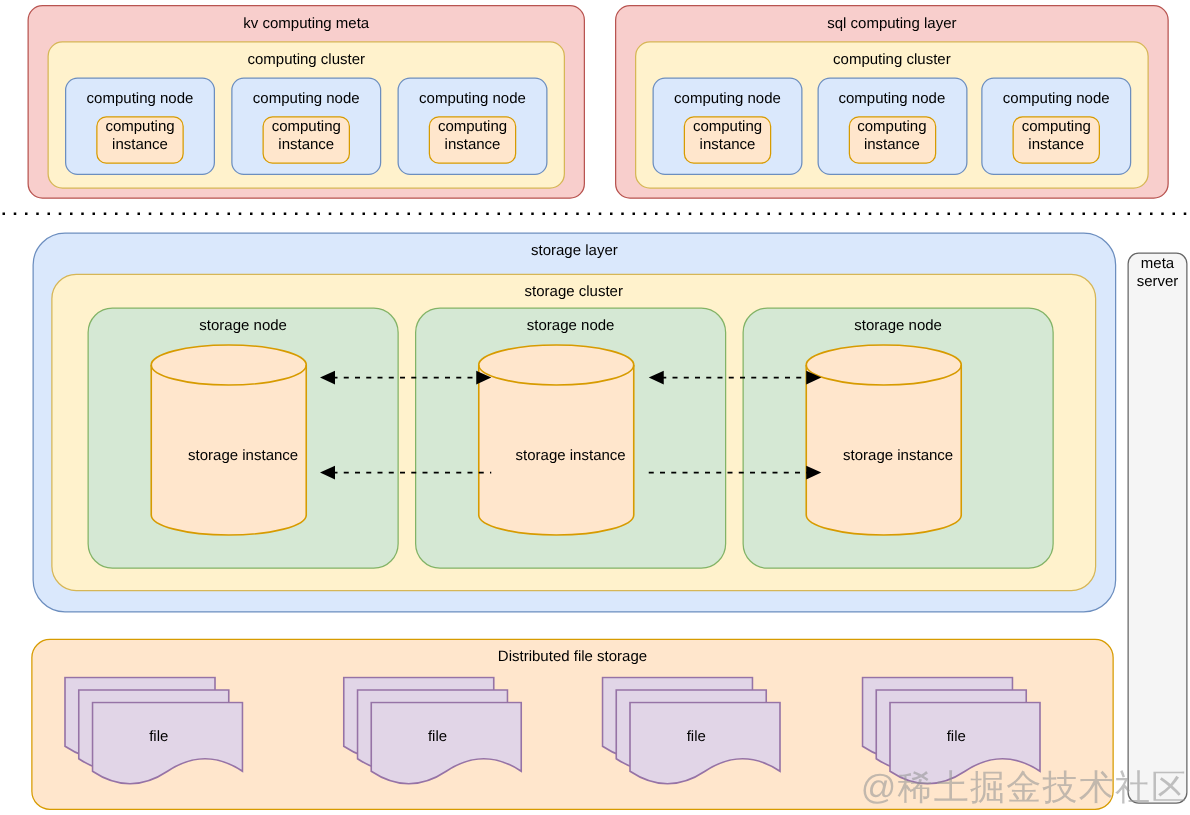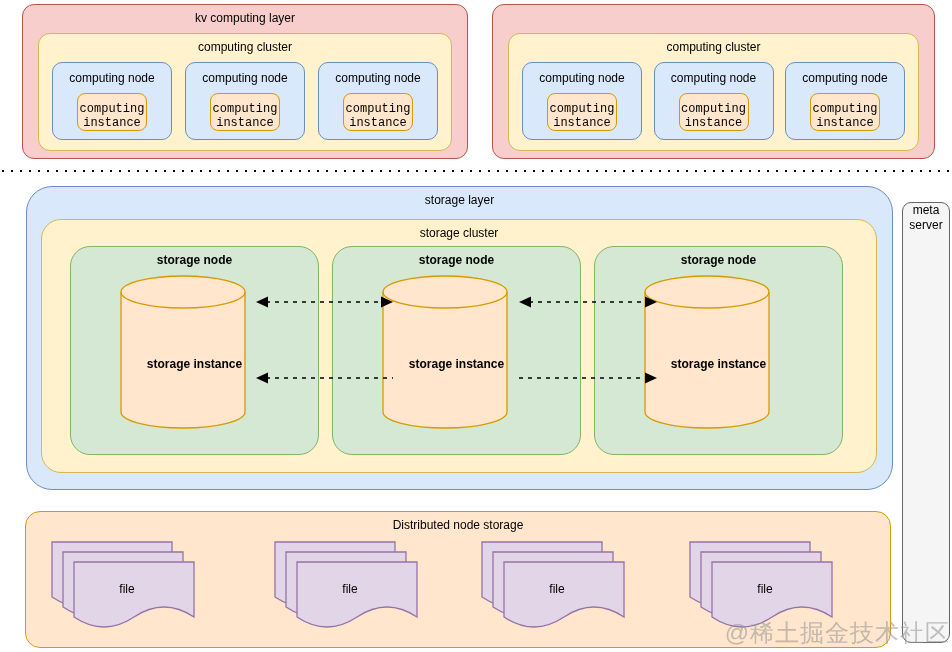--- a/index.html
+++ b/index.html
@@ -14,44 +14,44 @@
   .yellow{background:var(--yellow-fill,#fff2cc);border-color:var(--yellow-stroke,#d6b656);}
   .blue{background:var(--blue-fill,#dae8fc);border-color:var(--blue-stroke,#6c8ebf);}
   .orangebx{background:var(--orange-fill,#ffe6cc);border-color:var(--orange-stroke,#d79b00);}
   .green{background:var(--green-fill,#d5e8d4);border-color:var(--green-stroke,#82b366);}
   .gray{background:var(--gray-fill,#f5f5f5);border-color:var(--gray-stroke,#666666);}
   .t{text-align:center;padding-top:6px;line-height:14px;}
   .cluster{position:absolute;left:15px;right:15px;top:28px;bottom:7px;border-radius:12px;}
   .cnode-row{position:absolute;left:13px;right:13px;top:28px;display:flex;justify-content:space-between;}
   .cnode{width:120px;height:78px;border-radius:10px;}
   .cnode .t{padding-top:8px;}
-  .cinst{width:70px;height:38px;margin:8px auto 0;border-radius:8px;display:flex;align-items:flex-end;justify-content:center;text-align:center;line-height:14px;font-family:Liberation Mono, monospace;}
-  .snode-row{position:absolute;left:28px;right:33px;top:26px;display:flex;justify-content:space-between;font-weight:bold;}
+  .cinst{width:70px;height:38px;margin:8px auto 0;border-radius:8px;display:flex;align-items:flex-start;justify-content:center;text-align:center;line-height:14px;}
+  .snode-row{position:absolute;left:28px;right:33px;top:26px;display:flex;justify-content:space-between;}
   .snode{width:249px;height:209px;border-radius:20px;position:relative;}
   .cylwrap{position:relative;width:150px;height:154px;margin:8px auto 0;}
   .cyl-label{position:absolute;left:0;right:0;top:82px;text-align:center;}
   .cylsvg .body{fill:var(--orange-fill,#ffe6cc);stroke:var(--orange-stroke,#d79b00);stroke-width:1.3;}
   .cylsvg .lip{fill:none;stroke:var(--orange-stroke,#d79b00);stroke-width:1.3;}
   .filegrp{position:absolute;top:29px;width:144px;height:101px;}
   .doc{position:absolute;}
   .docsvg path{fill:var(--purple-fill,#e1d5e7);stroke:var(--purple-stroke,#9673a6);stroke-width:1.3;}
   .file-label{position:absolute;left:22px;top:20px;width:108px;height:56px;display:flex;align-items:center;justify-content:center;}
   .meta{display:flex;align-items:flex-start;justify-content:center;text-align:center;line-height:15px;}
   .overlay{position:absolute;left:0;top:0;pointer-events:none;z-index:5;}
   .overlay line{stroke:var(--arrow,#000);}
   .overlay polygon{fill:var(--arrow,#000);}
-  .watermark{position:absolute;right:2px;bottom:3px;font-size:24px;color:rgba(150,150,150,0.58);letter-spacing:1px;z-index:9;}
+  .watermark{position:absolute;right:2px;bottom:3px;font-size:28px;color:rgba(150,150,150,0.58);letter-spacing:1px;z-index:9;}
 </style>
 </head>
 <body>
 
 <div class="canvas">
 
   <div class="abs bx pink" style="left:22px;top:4px;width:446px;height:155px;border-radius:12px;">
-    <div class="t">kv computing layer</div>
+    <div class="t">kv computing meta</div>
     <div class="cluster bx yellow">
       <div class="t">computing cluster</div>
       <div class="cnode-row">
         <div class="cnode bx blue">
           <div class="t">computing node</div>
           <div class="cinst bx orangebx">
             <span>computing instance</span>
           </div>
         </div>
         <div class="cnode bx blue">
@@ -64,20 +64,21 @@
           <div class="t">computing node</div>
           <div class="cinst bx orangebx">
             <span>computing instance</span>
           </div>
         </div>
       </div>
     </div>
   </div>
 
   <div class="abs bx pink" style="left:492px;top:4px;width:443px;height:155px;border-radius:12px;">
+    <div class="t">sql computing layer</div>
     <div class="cluster bx yellow">
       <div class="t">computing cluster</div>
       <div class="cnode-row">
         <div class="cnode bx blue">
           <div class="t">computing node</div>
           <div class="cinst bx orangebx">
             <span>computing instance</span>
           </div>
         </div>
         <div class="cnode bx blue">
@@ -137,21 +138,21 @@
 
       </div>
     </div>
   </div>
 
   <div class="abs bx gray meta" style="left:902px;top:202px;width:48px;height:441px;border-radius:9px;">
     <span>meta server</span>
   </div>
 
   <div class="abs bx orangebx" style="left:25px;top:511px;width:866px;height:137px;border-radius:15px;">
-    <div class="t">Distributed node storage</div>
+    <div class="t">Distributed file storage</div>
 
     <div class="filegrp" style="left:25px;">
       <svg class="docsvg doc" style="left:0;top:0;" width="122" height="80" viewBox="0 0 122 80">
           <path d="M1,1 L121,1 L121,56 Q91,36 61,56 Q31,76 1,56 Z"></path>
         </svg>
       <svg class="docsvg doc" style="left:11px;top:10px;" width="122" height="80" viewBox="0 0 122 80">
           <path d="M1,1 L121,1 L121,56 Q91,36 61,56 Q31,76 1,56 Z"></path>
         </svg>
       <svg class="docsvg doc" style="left:22px;top:20px;" width="122" height="80" viewBox="0 0 122 80">
           <path d="M1,1 L121,1 L121,56 Q91,36 61,56 Q31,76 1,56 Z"></path>

